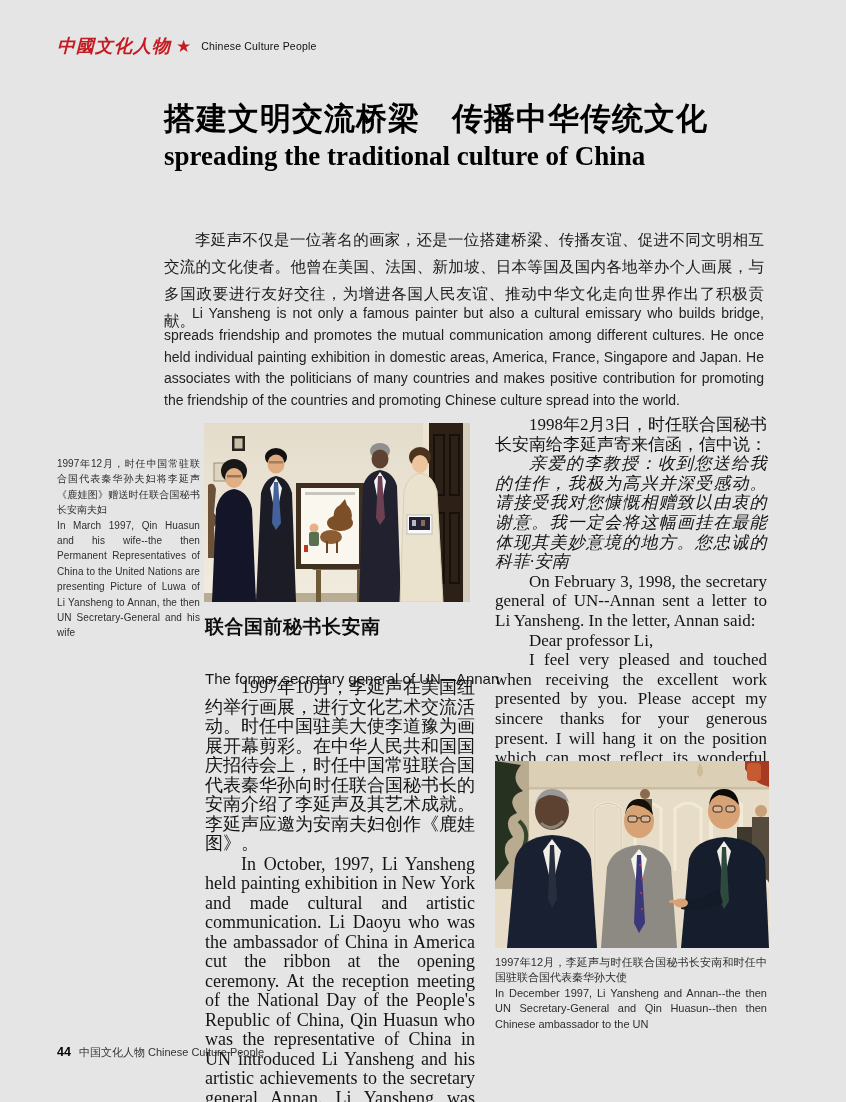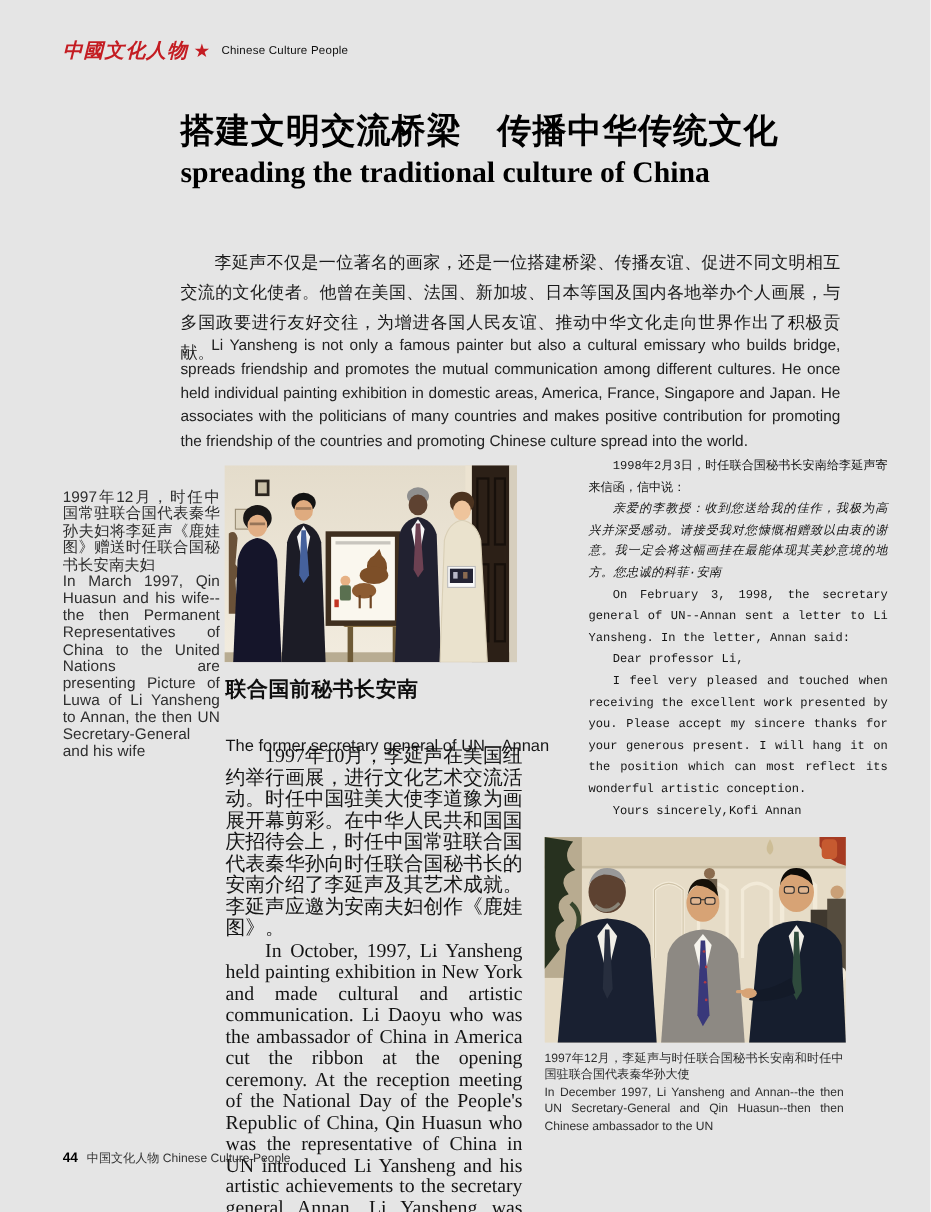--- a/index.html
+++ b/index.html
@@ -24,37 +24,37 @@
   .title-en .l1 { word-spacing:4px; }
   
   .intro-cn { position:absolute; left:164px; top:226px; width:600px;
               font-size:15.5px; line-height:27px; text-align:justify;
               text-indent:2em; color:#1a1a1a; }
   .intro-en { position:absolute; left:164px; top:303px; width:600px;
               font-size:14px; line-height:21.8px; text-align:justify;
               text-indent:2em; color:#222; }
   
   .photo1 { position:absolute; left:204px; top:423px; width:266px; height:179px; }
-  .caption1 { position:absolute; left:57px; top:444px; width:143px;
-              font-size:14px; line-height:15.4px; color:#2e2e2e; text-align:justify; }
+  .caption1 { position:absolute; left:57px; top:456px; width:143px;
+              font-size:10px; line-height:15.4px; color:#2e2e2e; text-align:justify; }
   .caption1 .cap-en { letter-spacing:.1px; }
   
   .heading-cn { position:absolute; left:205px; top:614px; font-size:19px;
                 font-weight:bold; color:#0e0e0e; letter-spacing:.5px; }
   .heading-en { position:absolute; left:205px; top:646px; font-size:15px; color:#161616;margin-top:24px; }
   
   .col-left { position:absolute; left:205px; top:678px; width:270px;
               font-family:"Liberation Serif", serif; font-size:18px;
               line-height:19.5px; text-align:justify; color:#141414; }
   .col-left p { text-indent:2em; }
   .col-left .p-en { margin-top:1px; }
   
   .col-right { position:absolute; left:495px; top:415px; width:272px;
-               font-family:Liberation Mono, monospace; font-size:11px;
-               line-height:19.6px; text-align:justify; color:#141414;margin-left:40px; }
+               font-family:Liberation Serif, serif; font-size:17px;
+               line-height:19.6px; text-align:justify; color:#141414; }
   .col-right p { text-indent:2em; }
   .letter-cn { font-style:italic; letter-spacing:.4px; }
   
   .photo2 { position:absolute; left:495px; top:761px; width:274px; height:187px; }
   .caption2 { position:absolute; left:495px; top:955px; width:272px;
               font-size:11px; line-height:15.4px; color:#2e2e2e; text-align:justify; }
   
   .footer { position:absolute; left:57px; top:1045px; font-size:11px; color:#333; }
   .footer .pagenum { font-weight:bold; font-size:12.5px; color:#000; margin-right:8px; }
   svg { display:block; }

